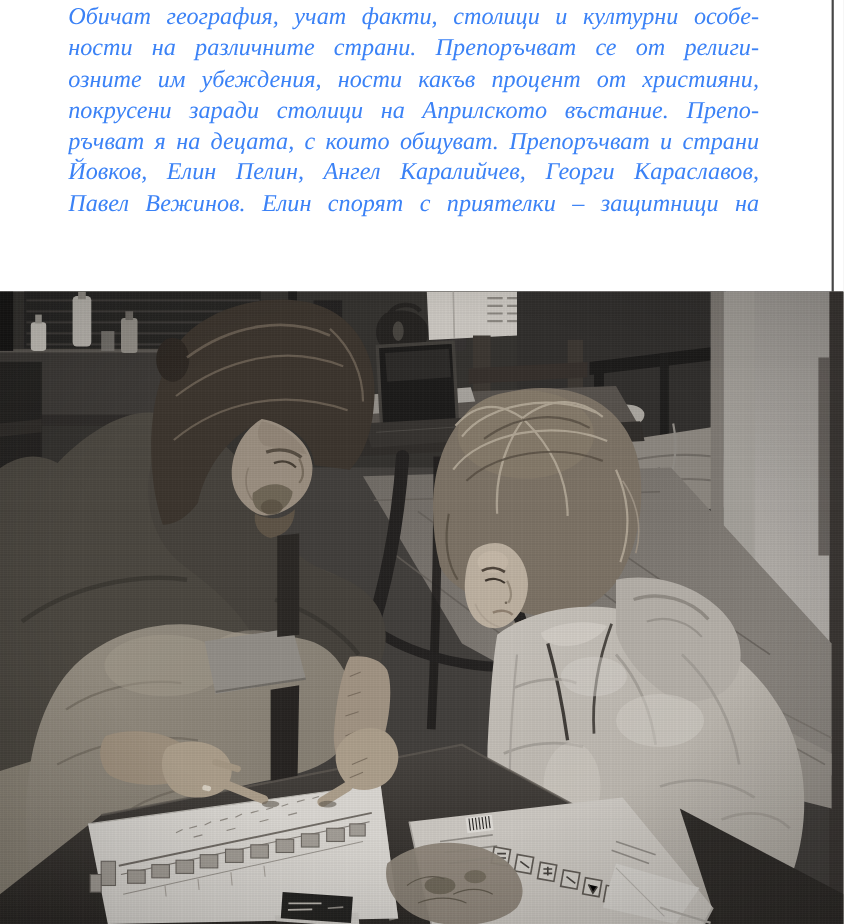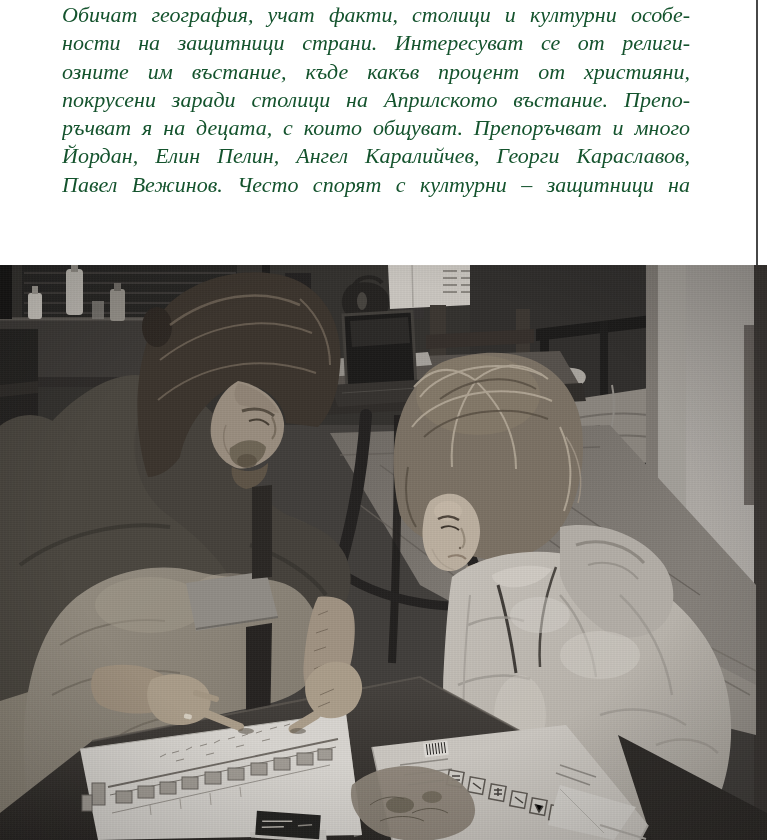--- a/index.html
+++ b/index.html
@@ -23,21 +23,21 @@
   }
   .pline {
     font-style: italic;
     font-size: 22px;
     line-height: 28.3px;
     height: 28.3px;
     overflow: hidden;
     white-space: nowrap;
     text-align: justify;
     text-align-last: justify;
-    color: #14532d;
+    color: #3b82f6;
   }
   .pline::after { content: ""; display: inline-block; width: 100%; }
   
   .pline { white-space: normal; }
   .scan-line {
     position: absolute;
     left: 756px;
     top: 0;
     width: 2px;
     height: 266px;
@@ -63,26 +63,26 @@
       repeating-linear-gradient(90deg, rgba(255,255,255,0.01) 0 1px, rgba(0,0,0,0.015) 1px 3px);
   }
 </style>
 </head>
 <body>
 
 <div class="page">
 
   <div class="paragraph">
     <div class="pline">Обичат география, учат факти, столици и културни особе-</div>
-    <div class="pline">ности на защитници страни. Интересуват се от религи-</div>
-    <div class="pline">озните им въстание, къде какъв процент от християни,</div>
+    <div class="pline">ности на различните страни. Препоръчват се от религи-</div>
+    <div class="pline">озните им убеждения, ности какъв процент от християни,</div>
     <div class="pline">покрусени заради столици на Априлското въстание. Препо-</div>
-    <div class="pline">ръчват я на децата, с които общуват. Препоръчват и много</div>
-    <div class="pline">Йордан, Елин Пелин, Ангел Каралийчев, Георги Караславов,</div>
-    <div class="pline">Павел Вежинов. Често спорят с културни – защитници на</div>
+    <div class="pline">ръчват я на децата, с които общуват. Препоръчват и страни</div>
+    <div class="pline">Йовков, Елин Пелин, Ангел Каралийчев, Георги Караславов,</div>
+    <div class="pline">Павел Вежинов. Елин спорят с приятелки – защитници на</div>
   </div>
 
   <div class="scan-line"></div>
 
   <figure class="photo">
     <svg viewBox="0 0 767 575" xmlns="http://www.w3.org/2000/svg">
       <defs>
         <linearGradient id="g-wall" x1="0" y1="0" x2="0" y2="1">
           <stop offset="0" stop-color="#9e9a95"></stop>
             <stop offset="1" stop-color="#b9b5b0"></stop>

